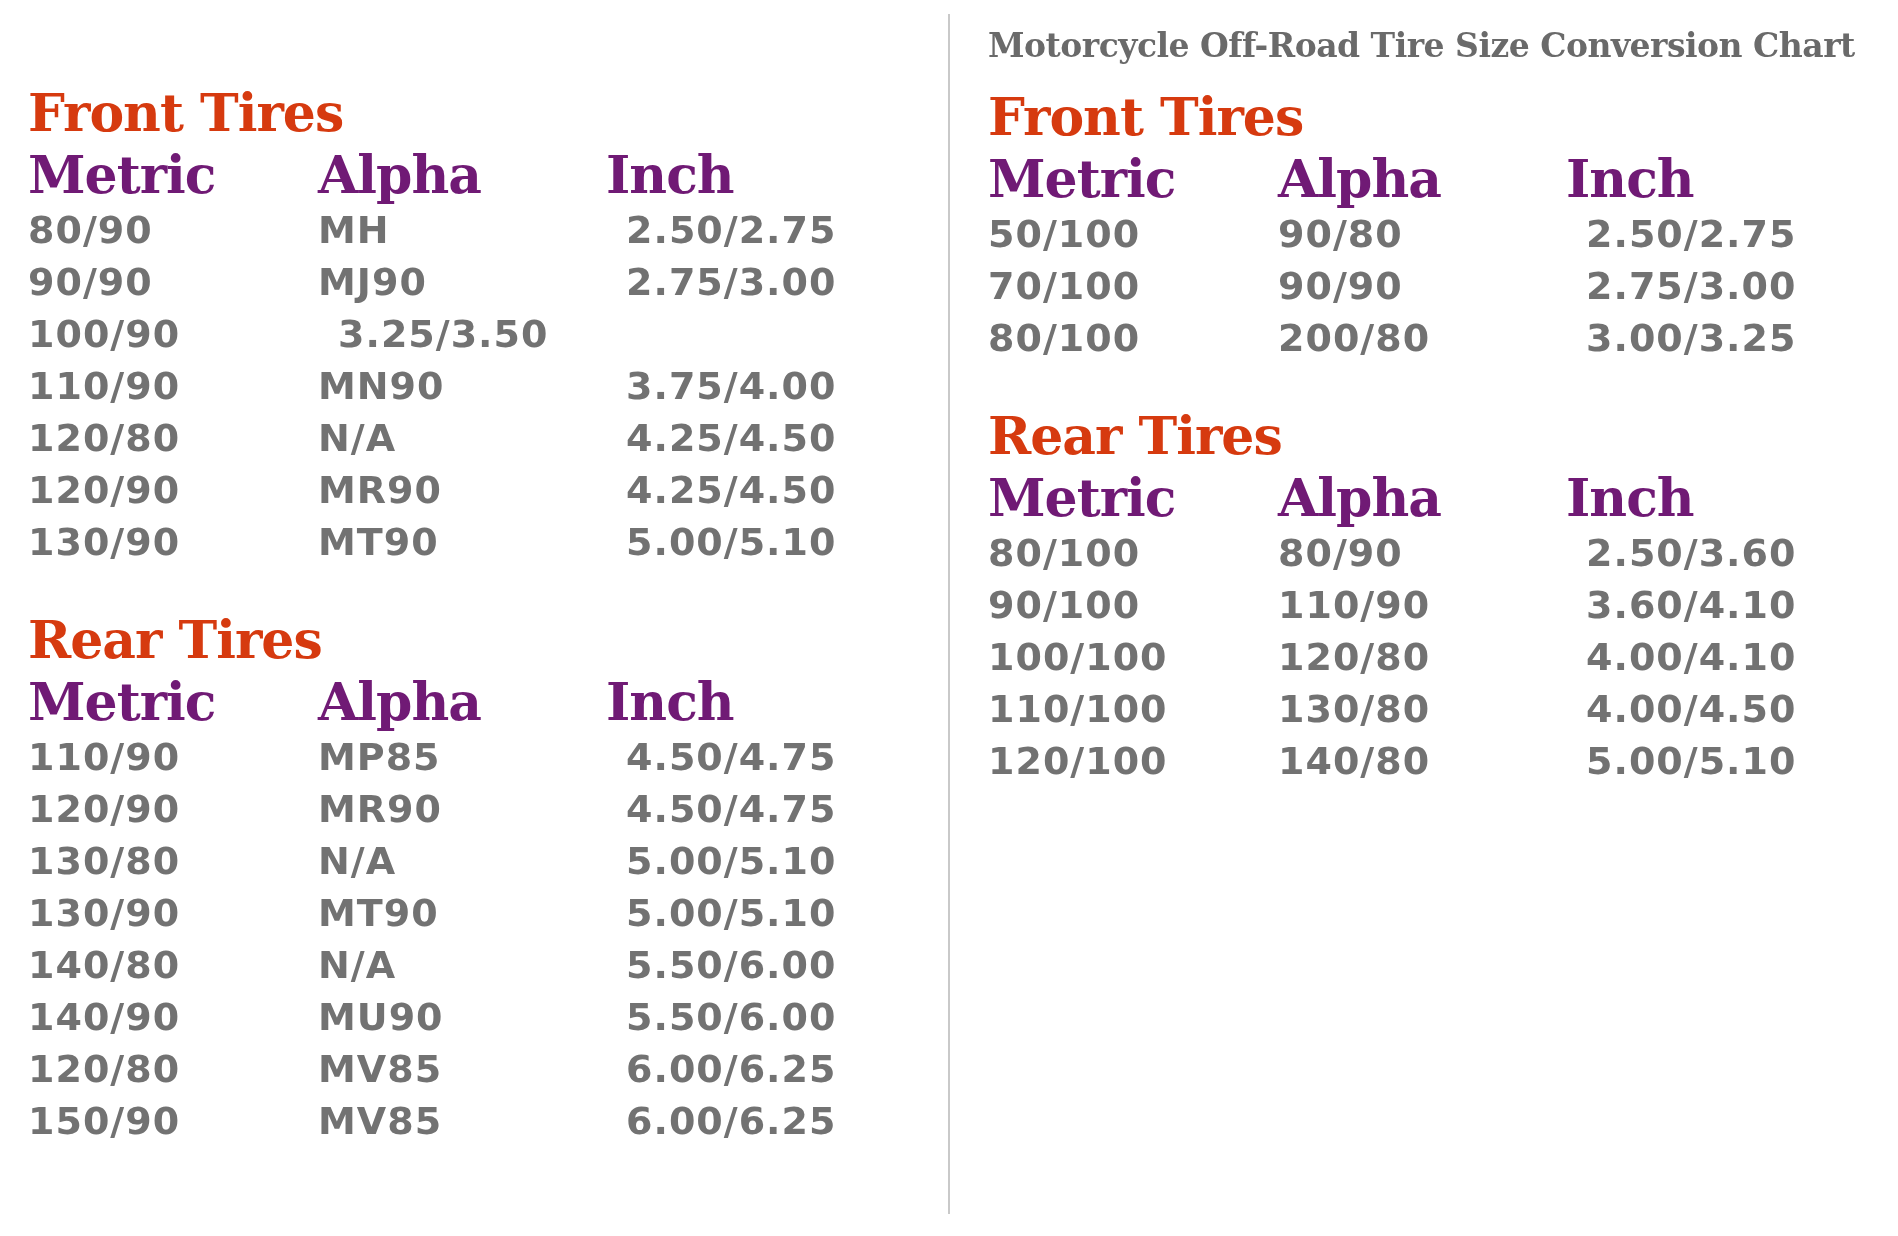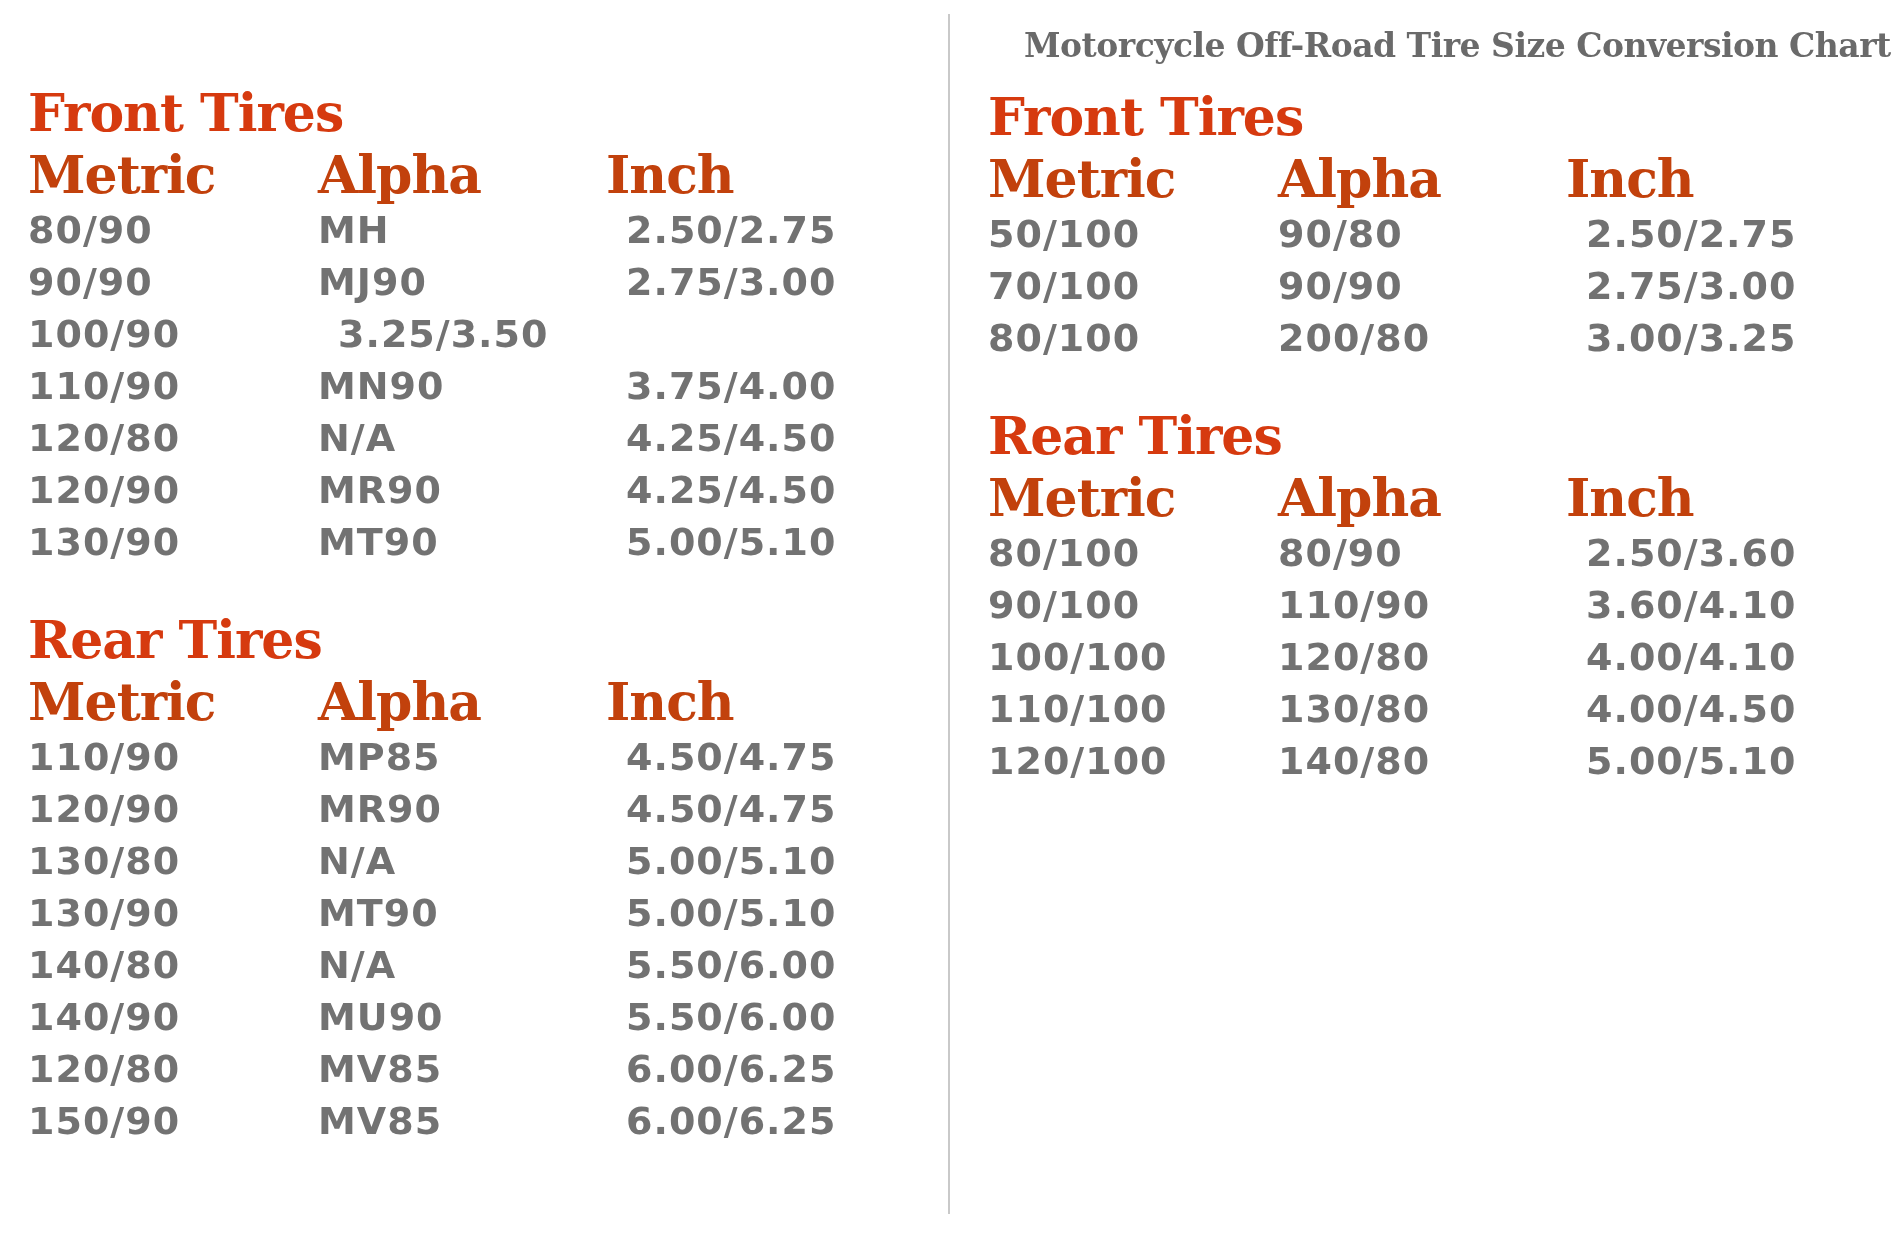--- a/index.html
+++ b/index.html
@@ -29,21 +29,20 @@
   .panel-right { left: 988px; top: 24px;  width: 890px; }
 
   .chart-title {
     font-family: "DejaVu Serif", serif;
     font-weight: bold;
     font-size: 33px;
     line-height: 44px;
     letter-spacing: -0.5px;
     color: #6a6a6a;
     white-space: nowrap;
-    margin-left: 36px;
   }
 
   .section-heading {
     margin: 0;
     font-family: "DejaVu Serif", serif;
     font-weight: bold;
     font-size: 52px;
     line-height: 54px;
     letter-spacing: -1px;
     color: #d63a0f;
@@ -58,21 +57,21 @@
     grid-template-columns: 290px 288px 1fr;
     align-items: baseline;
   }
 
   .col-head {
     font-family: "DejaVu Serif", serif;
     font-weight: bold;
     font-size: 52px;
     line-height: 58px;
     letter-spacing: -1px;
-    color: #c2410c;
+    color: #701a75;
   }
 
   .cell {
     font-family: "DejaVu Sans", sans-serif;
     font-weight: bold;
     font-size: 38px;
     line-height: 52px;
     letter-spacing: 1px;
     color: #727272;
     white-space: nowrap;

